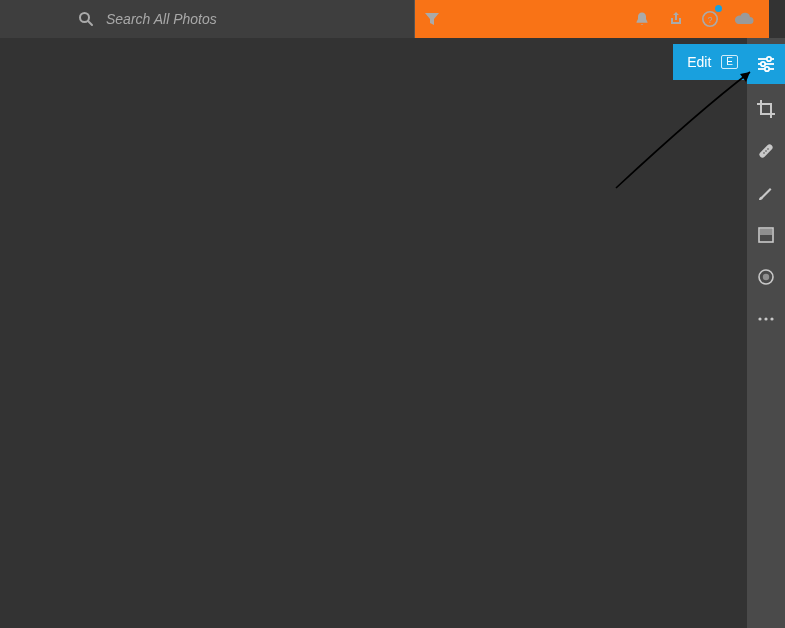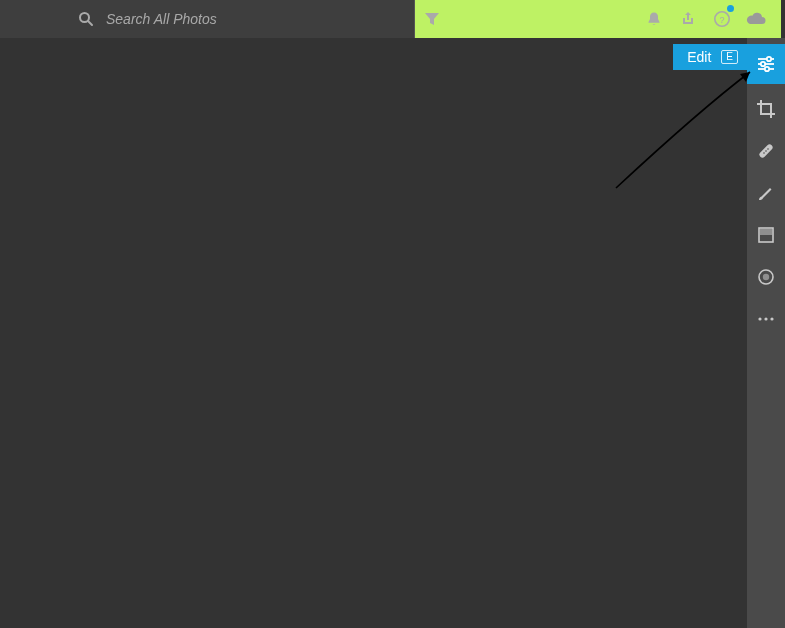--- a/index.html
+++ b/index.html
@@ -1,35 +1,35 @@
 <!DOCTYPE html>
 <html><head>
 <meta charset="utf-8">
 <style>
   * { box-sizing: border-box; margin: 0; padding: 0; }
   html, body { width: 785px; height: 628px; overflow: hidden; background: #333333; font-family: -apple-system, "Segoe UI", Helvetica, Arial, sans-serif; }
   
   
-  .topbar { position: absolute; top: 0; left: 0; right: 4px; height: 38px; background: #bef264; display: flex; align-items: center; }
+  .topbar { position: absolute; top: 0; left: 0; right: 16px; height: 38px; background: #f97316; display: flex; align-items: center; }
   .searchbox { flex: 0 0 414px; height: 38px; background: #3e3e3e; display: flex; align-items: center; padding: 0 12px 0 72px; position: relative; }
   .searchbox .mag { position: absolute; left: 78px; top: 50%; transform: translateY(-50%); }
   .searchbox input { flex: 1; background: transparent; border: none; outline: none; color: #bbb; font-style: italic; font-size: 14px; padding-left: 34px; }
   .searchbox input::placeholder { color: #a8a8a8; font-style: italic; }
   .filterbtn { width: 34px; height: 38px; display: flex; align-items: center; justify-content: center; border-left: 1px solid #555; }
   .top-spacer { flex: 1; }
   .top-icons { display: flex; align-items: center; gap: 0; padding-right: 8px; }
   .top-icon { width: 34px; height: 38px; display: flex; align-items: center; justify-content: center; position: relative; }
   .help-dot { position: absolute; top: 5px; right: 5px; width: 7px; height: 7px; background: #19a0de; border-radius: 50%; }
   
   
   .rightbar { position: absolute; top: 38px; right: 0; bottom: 0; width: 38px; background: #4a4a4a; display: flex; flex-direction: column; align-items: center; }
   .tool { width: 38px; height: 42px; display: flex; align-items: center; justify-content: center; cursor: pointer; }
   
   
-  .edit-pill { position: absolute; top: 44px; right: 37px; height: 26px; background: #19a0de; display: flex; align-items: center; padding: 0 10px 0 14px; gap: 10px; cursor: pointer; }
+  .edit-pill { position: absolute; top: 44px; right: 37px; height: 36px; background: #19a0de; display: flex; align-items: center; padding: 0 10px 0 14px; gap: 10px; cursor: pointer; }
   .edit-pill .lbl { color: #fff; font-size: 14px; }
   .edit-pill .keycap { border: 1px solid rgba(255,255,255,0.8); color: #fff; font-size: 10px; padding: 1px 4px; border-radius: 2px; line-height: 1; }
   .sliders-btn { position: absolute; top: 44px; right: 0; width: 38px; height: 40px; background: #19a0de; display: flex; align-items: center; justify-content: center; cursor: pointer; }
   
   
   .canvas { position: absolute; top: 38px; left: 0; right: 38px; bottom: 0; background: #333333; }
   
   
   .arrow-svg { position: absolute; top: 0; left: 0; pointer-events: none; }
   

